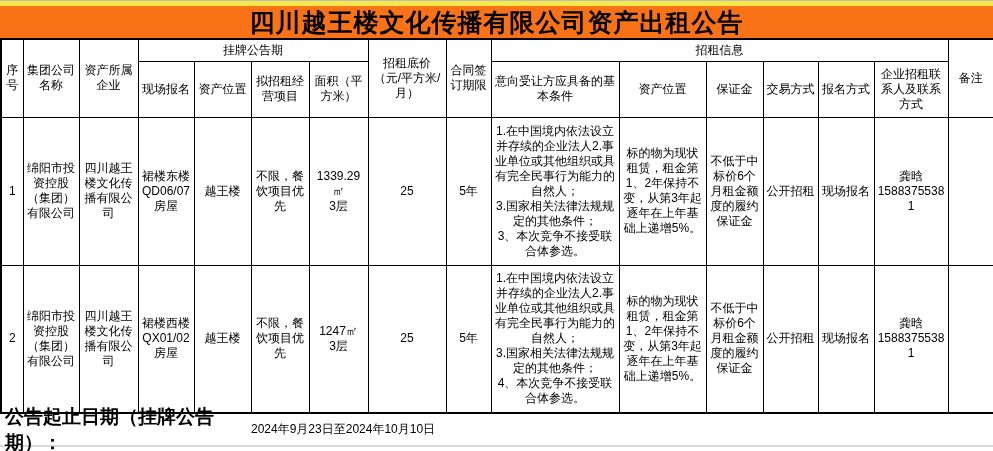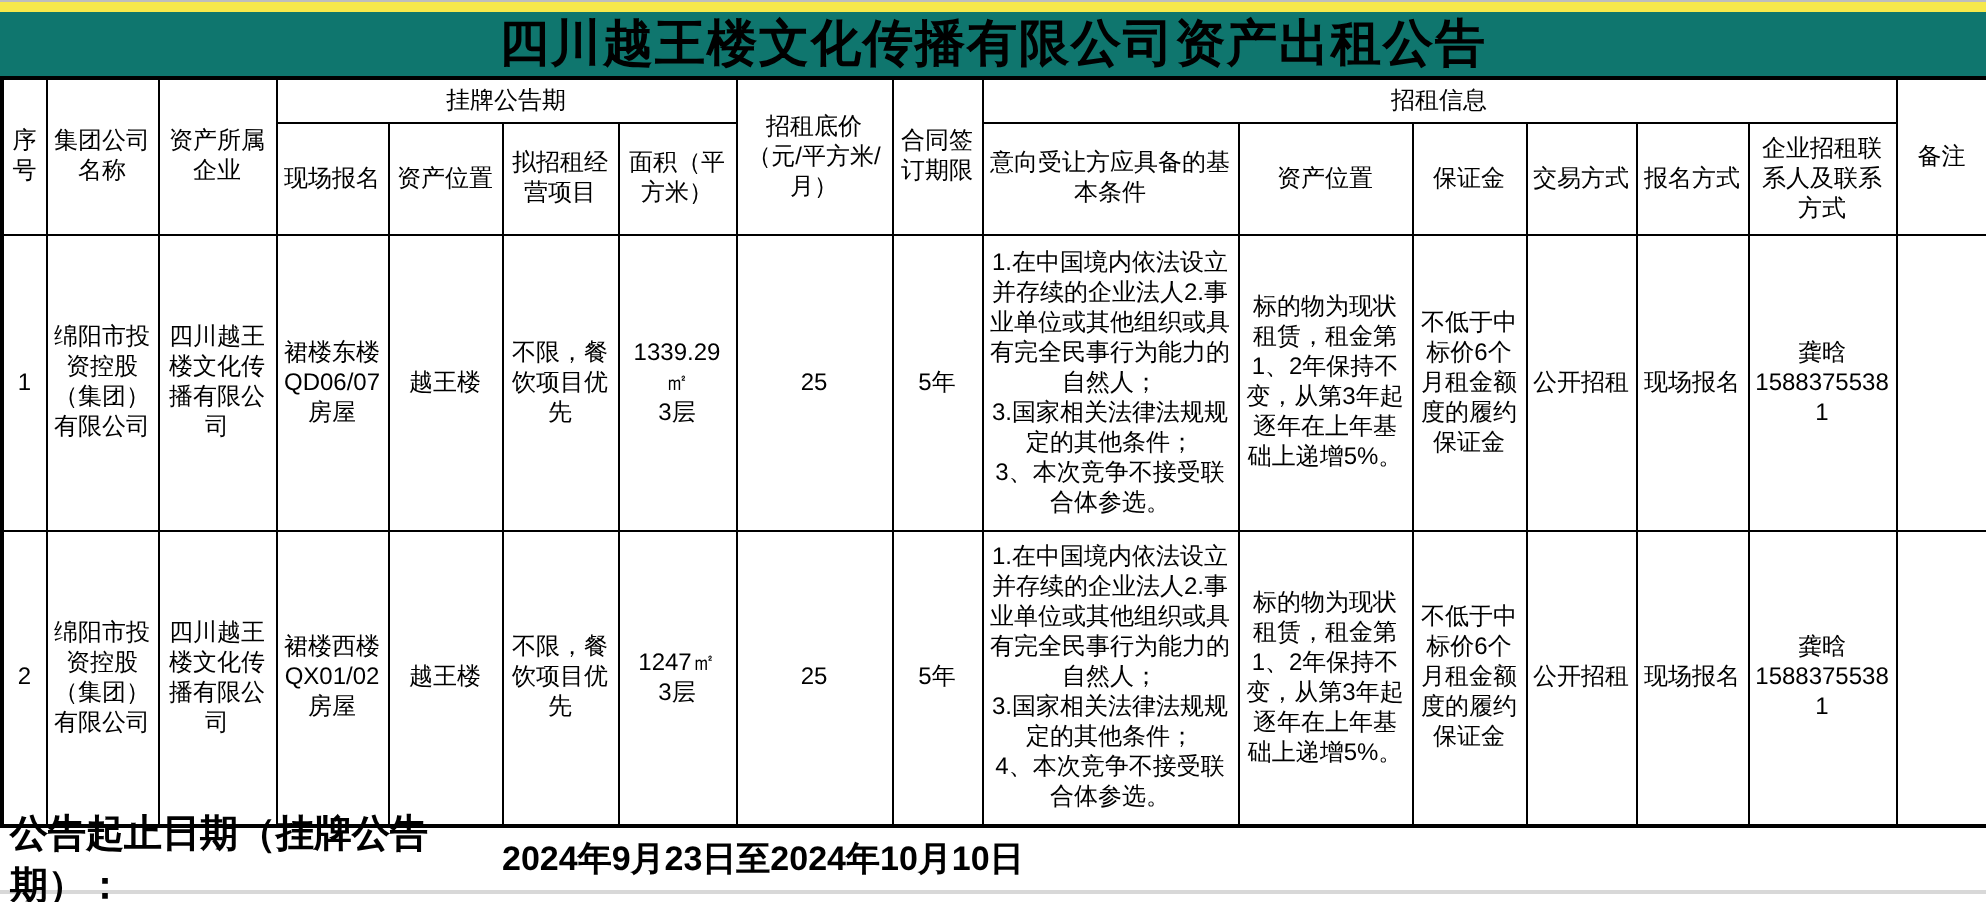--- a/index.html
+++ b/index.html
@@ -1,42 +1,42 @@
 <!DOCTYPE html>
 <html><head>
 <meta charset="utf-8">
 <style>
   html,body{margin:0;padding:0;}
   body{
     width:993px;height:451px;overflow:hidden;background:#fff;
     font-family:"Liberation Sans","DejaVu Sans",sans-serif;color:#000;
   }
   .top-strip{height:6px;background:#f6e84b;border-top:1px solid #bdbdbd;box-sizing:border-box;}
-  .title-band{height:32px;display:flex;align-items:center;justify-content:center;background:#0f766e;}
+  .title-band{height:32px;display:flex;align-items:center;justify-content:center;background:#f97316;}
   .title-band .title{font-size:25px;font-weight:bold;letter-spacing:1px;line-height:1;}
   table.announce{
     width:993px;table-layout:fixed;border-collapse:collapse;
     border:2px solid #000;background:#fff;
   }
   table.announce th,table.announce td{
     border:1px solid #000;padding:1px 2px;box-sizing:border-box;
     font-size:12px;line-height:1.25;vertical-align:middle;text-align:center;
     font-weight:normal;word-break:break-all;overflow:hidden;
   }
   tr.gh{height:22px;}
   tr.sh{height:56px;}
   tr.datarow{height:148px;}
   td.left{text-align:left;}
   .pre{white-space:pre-line;}
   .footer-row{
     height:33px;display:flex;align-items:center;background:#fff;
     border-bottom:2px solid #d8d8d8;box-sizing:border-box;
   }
   .footer-row .flabel{width:246px;padding-left:5px;font-weight:bold;font-size:19px;}
-  .footer-row .fvalue{font-weight:bold;font-size:17px;}
+  .footer-row .fvalue{font-weight:normal;font-size:12px;}
 </style>
 </head>
 <body>
 
 <div class="top-strip"></div>
 
 <div class="title-band">
   <div class="title">四川越王楼文化传播有限公司资产出租公告</div>
 </div>
 

